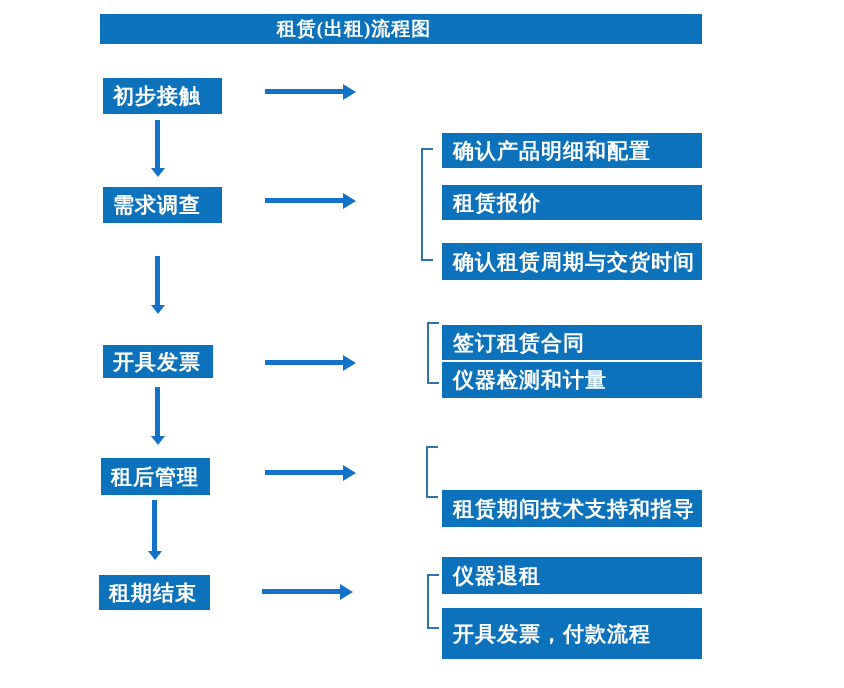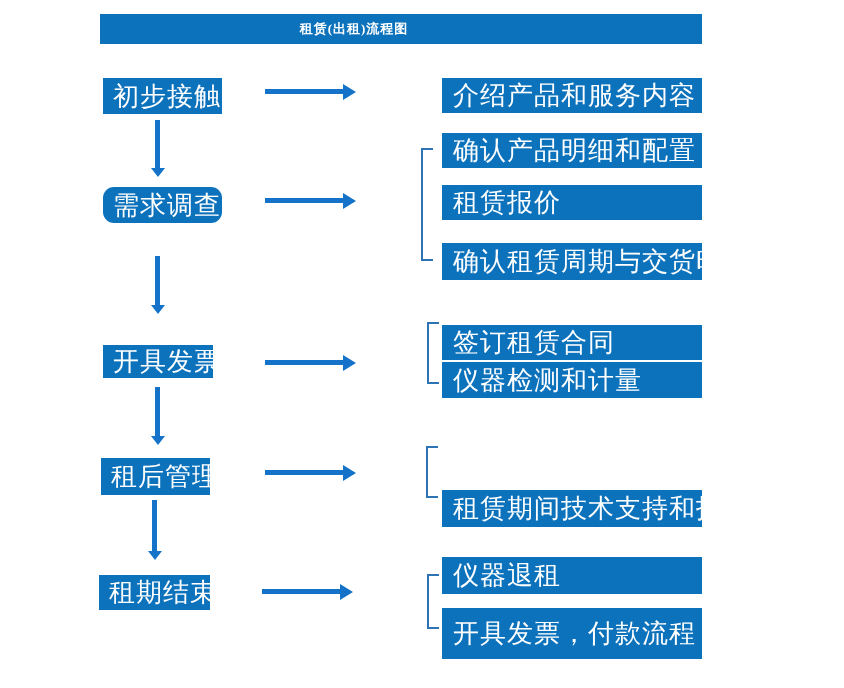--- a/index.html
+++ b/index.html
@@ -19,33 +19,33 @@
     position: absolute;
     left: 100px;
     top: 14px;
     width: 602px;
     height: 30px;
     box-sizing: border-box;
     padding-right: 94px;
     background: var(--primary, #0C72BC);
     color: #ffffff;
     font-weight: bold;
-    font-size: 13px;
+    font-size: 19px;
     line-height: 30px;
     text-align: center;
     letter-spacing: 1px;
     white-space: nowrap;
   }
   .box {
     position: absolute;
     box-sizing: border-box;
     background: var(--primary, #0C72BC);
     color: #ffffff;
-    font-weight: normal;
-    font-size: 26px;
+    font-weight: bold;
+    font-size: 21px;
     letter-spacing: 1px;
     display: flex;
     align-items: center;
     white-space: nowrap;
     padding-left: 10px;
   }
   .rbox {
     left: 442px;
     width: 260px;
     padding-left: 11px;
@@ -108,21 +108,21 @@
   }
 </style>
 </head>
 <body>
 
 <div class="canvas">
 
   <div class="banner">租赁(出租)流程图</div>
 
   <div class="box" style="left:103px; top:78px;  width:119px; height:36px;">初步接触</div>
-  <div class="box" style="left:103px; top:187px; width:119px; height:36px;border-radius:11px;">需求调查</div>
+  <div class="box" style="left:103px; top:187px; width:119px; height:36px;">需求调查</div>
   <div class="box" style="left:103px; top:345px; width:110px; height:33px;">开具发票</div>
   <div class="box" style="left:99px;  top:575px; width:111px; height:35px;">租期结束</div>
   <div class="box" style="left:101px; top:458px; width:109px; height:37px;">租后管理</div>
 
   <div class="varrow" style="left:151px; top:120px; height:57px;">
     <i class="shaft"></i>
       <i class="head"></i>
   </div>
   <div class="varrow" style="left:151px; top:256px; height:58px;">
     <i class="shaft"></i>
@@ -156,21 +156,20 @@
   <div class="harrow" style="left:262px; top:584px;">
     <i class="shaft"></i>
       <i class="head"></i>
   </div>
 
   <div class="bracket" style="left:421px; top:148px; height:113px;"></div>
   <div class="bracket" style="left:427px; top:322px; height:62px;"></div>
   <div class="bracket" style="left:426px; top:446px; height:52px;"></div>
   <div class="bracket" style="left:427px; top:574px; height:55px;"></div>
 
-  <div class="box rbox" style="top:78px;  height:35px;">介绍产品和服务内容</div>
   <div class="box rbox" style="top:133px; height:35px;">确认产品明细和配置</div>
   <div class="box rbox" style="top:243px; height:37px;">确认租赁周期与交货时间</div>
   <div class="box rbox" style="top:185px; height:35px;">租赁报价</div>
   <div class="box rbox" style="top:325px; height:35px;">签订租赁合同</div>
   <div class="box rbox" style="top:362px; height:36px;">仪器检测和计量</div>
   <div class="box rbox" style="top:490px; height:37px;">租赁期间技术支持和指导</div>
   <div class="box rbox" style="top:557px; height:37px;">仪器退租</div>
   <div class="box rbox" style="top:608px; height:51px;">开具发票，付款流程</div>
 
 </div>

